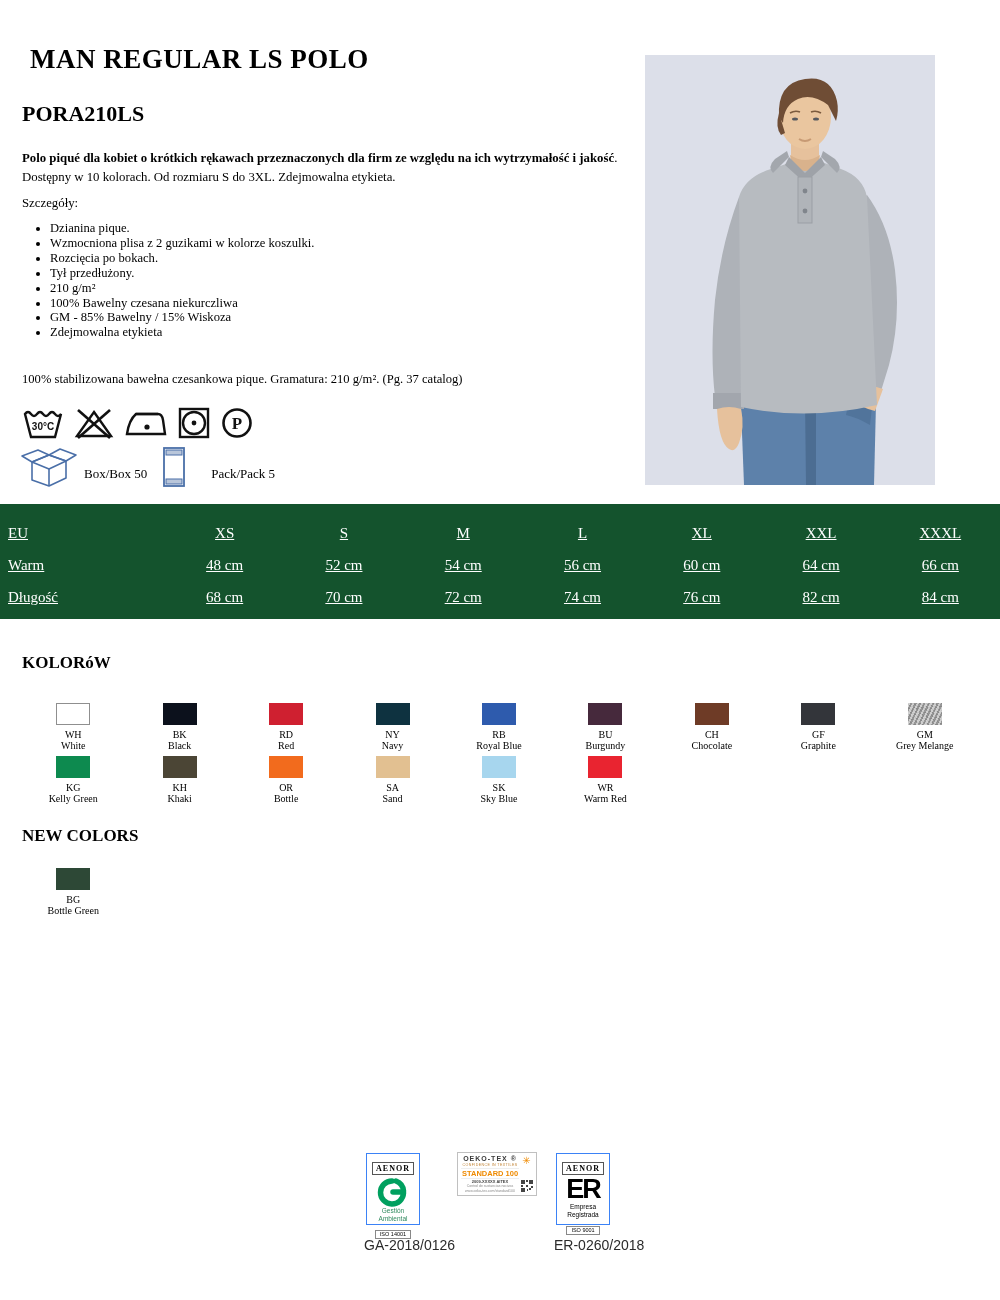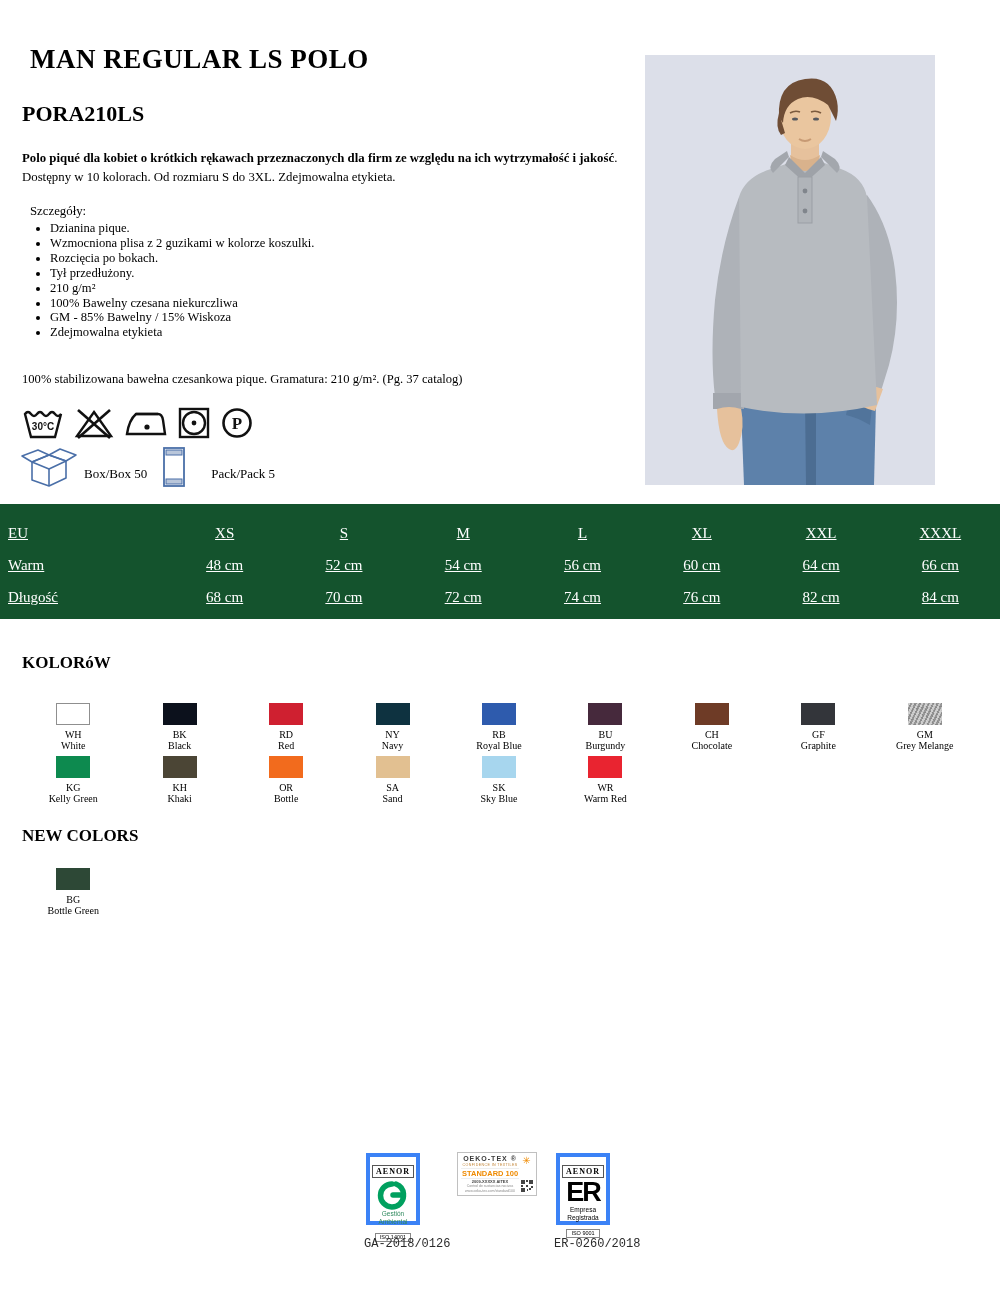--- a/index.html
+++ b/index.html
@@ -2,21 +2,21 @@
 <html><head>
 <meta charset="utf-8">
 <style>
   html,body{margin:0;padding:0;background:#fff;}
   .page{position:relative;width:1000px;height:1300px;background:#ffffff;overflow:hidden;
         font-family:"Liberation Serif", serif;color:#000;}
 
   .title{position:absolute;left:30px;top:44px;margin:0;font-size:27px;font-weight:bold;letter-spacing:.5px;}
   .code{position:absolute;left:22px;top:101px;margin:0;font-size:22px;font-weight:bold;}
   .desc{position:absolute;left:22px;top:149px;width:610px;margin:0;font-size:12.8px;line-height:1.45;}
-  .details-heading{position:absolute;left:22px;top:196px;margin:8px;font-size:12.8px;}
+  .details-heading{position:absolute;left:22px;top:196px;margin:0;font-size:12.8px;}
   .details-list{position:absolute;left:10px;top:221px;margin:0;padding-left:40px;font-size:12.6px;line-height:14.9px;}
   .details-list li{margin:0;padding:0;}
   .fabric-note{position:absolute;left:22px;top:372px;margin:0;font-size:12.6px;}
 
   .care-row{position:absolute;left:22px;top:406px;display:flex;align-items:center;gap:9px;}
   .care-row svg{display:block;}
 
   .pack-row{position:absolute;left:20px;top:446px;display:flex;align-items:flex-end;}
   .pack-row svg{display:block;}
   .pack-label{font-size:13px;margin:0 0 6px 6px;}
@@ -41,21 +41,21 @@
   .ccell{text-align:center;}
   .sw{width:34px;height:22px;margin:0 auto;box-sizing:border-box;}
   .sw.bordered{border:1px solid #8f8f8f;}
   .sw.melange{background-image:
       repeating-linear-gradient(115deg, rgba(255,255,255,.45) 0 2px, rgba(110,110,110,.30) 2px 4px),
       repeating-linear-gradient(25deg, rgba(80,80,80,.25) 0 1px, transparent 1px 3px);}
   .sw-code{font-size:10px;margin-top:4px;line-height:11px;}
   .sw-name{font-size:10px;line-height:11px;}
 
   .cert{position:absolute;box-sizing:border-box;}
-  .aenor-box{width:54px;height:72px;border:4px solid #3b82f6;background:#fff;text-align:center;padding-top:3px;}
+  .aenor-box{width:54px;height:72px;border:1px solid #3b82f6;background:#fff;text-align:center;padding-top:3px;}
   .aenor-name{display:inline-block;font-size:8px;font-weight:bold;letter-spacing:1px;
               border:1px solid #555;padding:1px 3px;line-height:9px;}
   .aenor-mark{margin:2px auto 0;display:block;}
   .er-mono{font-family:"Liberation Sans", sans-serif;font-weight:bold;font-size:27px;line-height:27px;
            letter-spacing:-2px;margin-top:1px;}
   .aenor-line{font-size:6.5px;line-height:7.5px;font-family:"Liberation Sans", sans-serif;}
   .ga-green{color:#2f8a5e;}
   .aenor-iso{display:inline-block;font-size:5.5px;line-height:7px;border:1px solid #888;
              padding:0 4px;margin-top:4px;font-family:"Liberation Sans", sans-serif;}
 
@@ -63,21 +63,21 @@
         font-family:"Liberation Sans", sans-serif;padding:2px 2px 2px 3px;}
   .oeko-left{flex:1;text-align:center;}
   .oeko-brand{font-size:7px;font-weight:bold;letter-spacing:1px;color:#3a3a3a;line-height:8px;}
   .oeko-sub{font-size:3.6px;color:#c08030;letter-spacing:.4px;line-height:4.5px;}
   .oeko-std{font-size:7.5px;font-weight:bold;color:#ef8a00;line-height:9px;border-top:1px solid #eee;border-bottom:1px solid #eee;}
   .oeko-cert{font-size:4px;font-weight:bold;color:#444;line-height:5.5px;}
   .oeko-note{font-size:3.5px;color:#8a8a8a;line-height:4.5px;}
   .oeko-right{width:15px;display:flex;flex-direction:column;align-items:center;justify-content:space-between;padding:1px 0;}
   .oeko-sun{color:#ef8a00;font-size:10px;line-height:10px;}
 
-  .cert-caption{position:absolute;font-family:Liberation Mono, monospace;font-size:12px;color:#2b2b2b;}
+  .cert-caption{position:absolute;font-family:Liberation Sans, sans-serif;font-size:14px;color:#2b2b2b;}
 </style>
 </head>
 <body>
 
 <div class="page">
 
   <h1 class="title">MAN REGULAR LS POLO</h1>
   <h2 class="code">PORA210LS</h2>
 
   <p class="desc"><b>Polo piqué dla kobiet o krótkich rękawach przeznaczonych dla firm ze względu na ich wytrzymałość i jakość</b><span>. Dostępny w 10 kolorach. Od rozmiaru S do 3XL. Zdejmowalna etykieta.</span></p>

